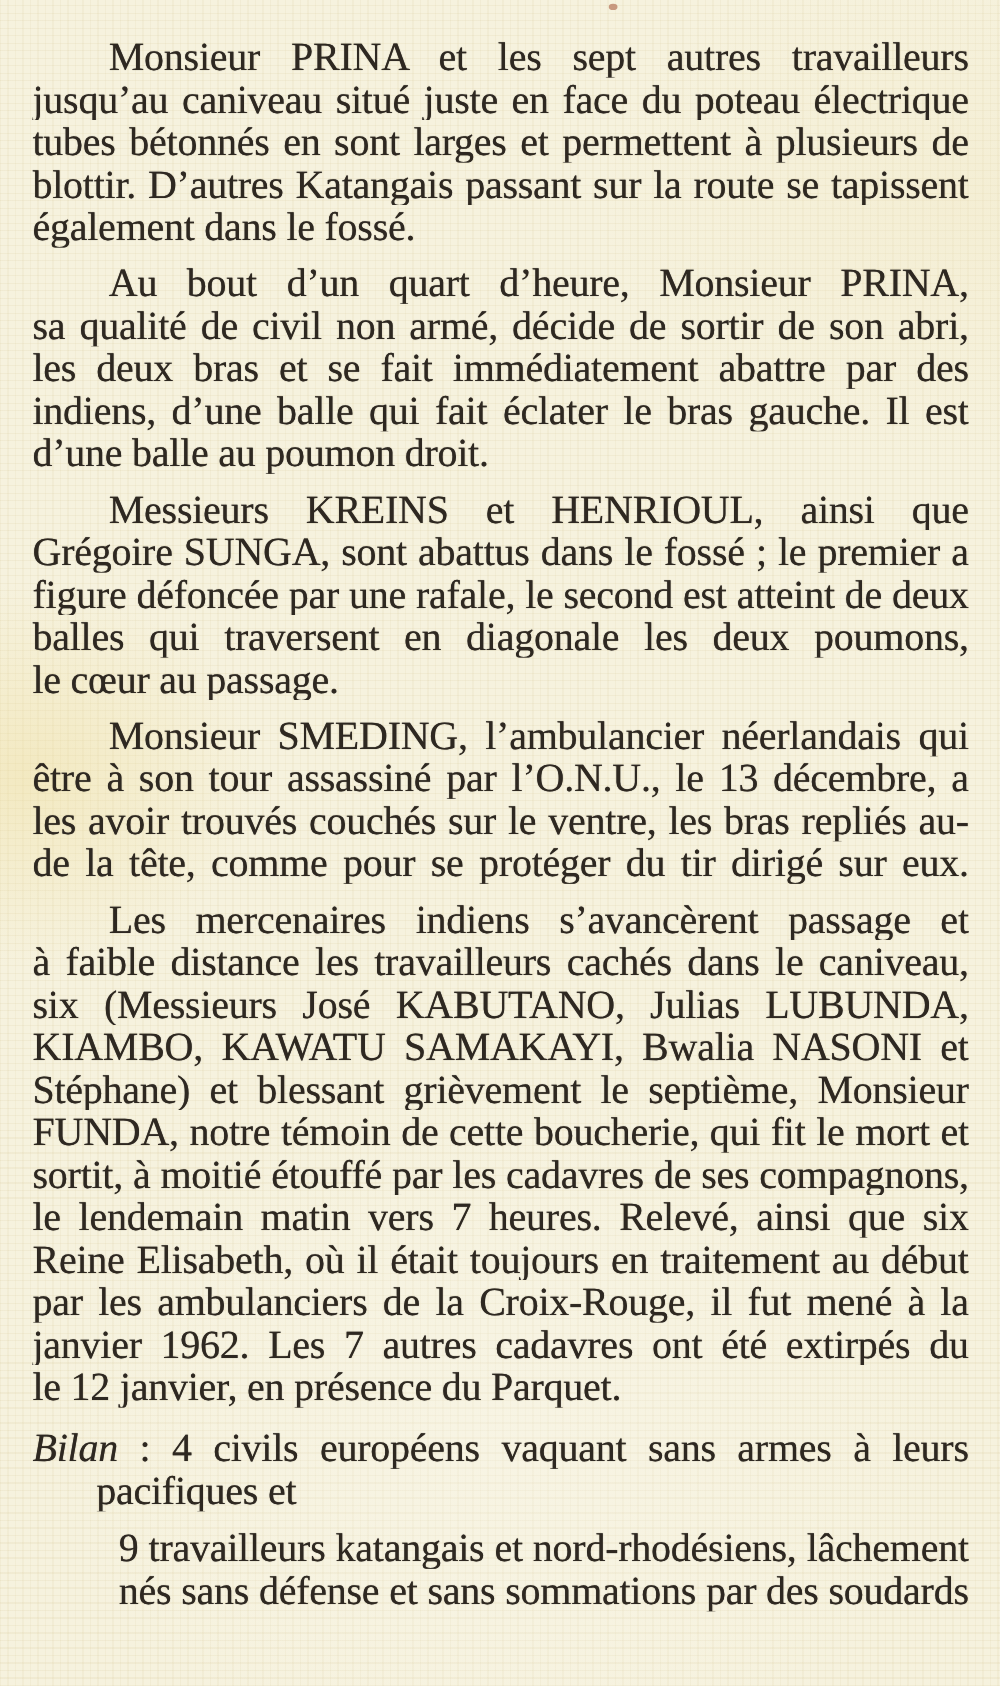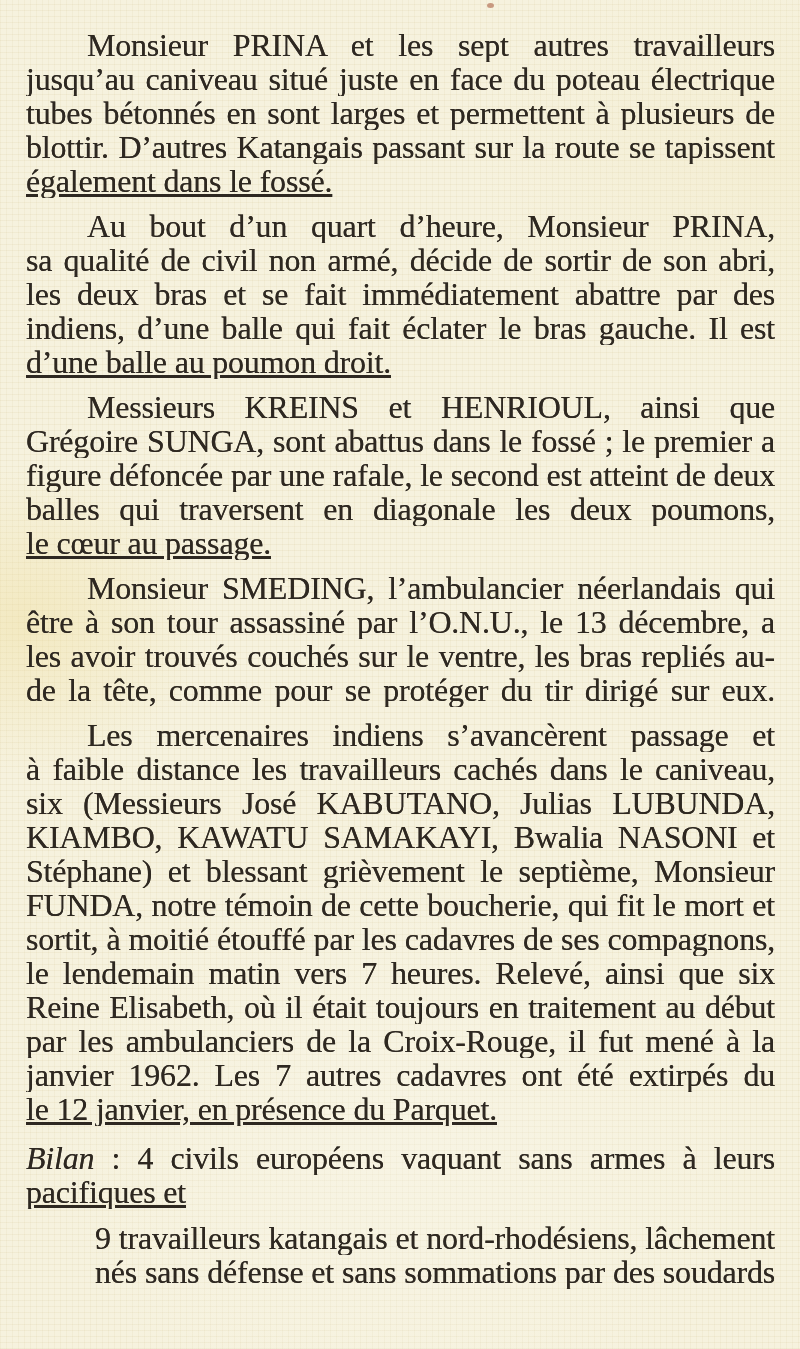--- a/index.html
+++ b/index.html
@@ -27,25 +27,25 @@
     font-size: 32px;
     line-height: 34px;
     height: 34px;
     overflow: hidden;
     letter-spacing: -0.2px;
     text-align: justify;
     text-shadow: 0 0 0.6px rgba(46,40,33,0.85);
     white-space: normal;
   }
   .line.full { text-align-last: justify; }
-  .line.end  { text-align-last: left; text-decoration: underline; }
+  .line.end  { text-align-last: left; }
   .ind { text-indent: 61px; }
   .bilan { margin-top: 15px; }
   .bilan-label { font-style: italic; }
-  .hang2 { }
+  .hang2 { margin-left: 51px; }
   .bilan-item2 { margin-left: 69px; margin-top: 12px; }
   .ink-speck {
     position: absolute; left: 487px; top: 3px;
     width: 7px; height: 5px; border-radius: 50%;
     background: #c08a70; opacity: 0.85;
   }
 </style>
 </head>
 <body>
 

